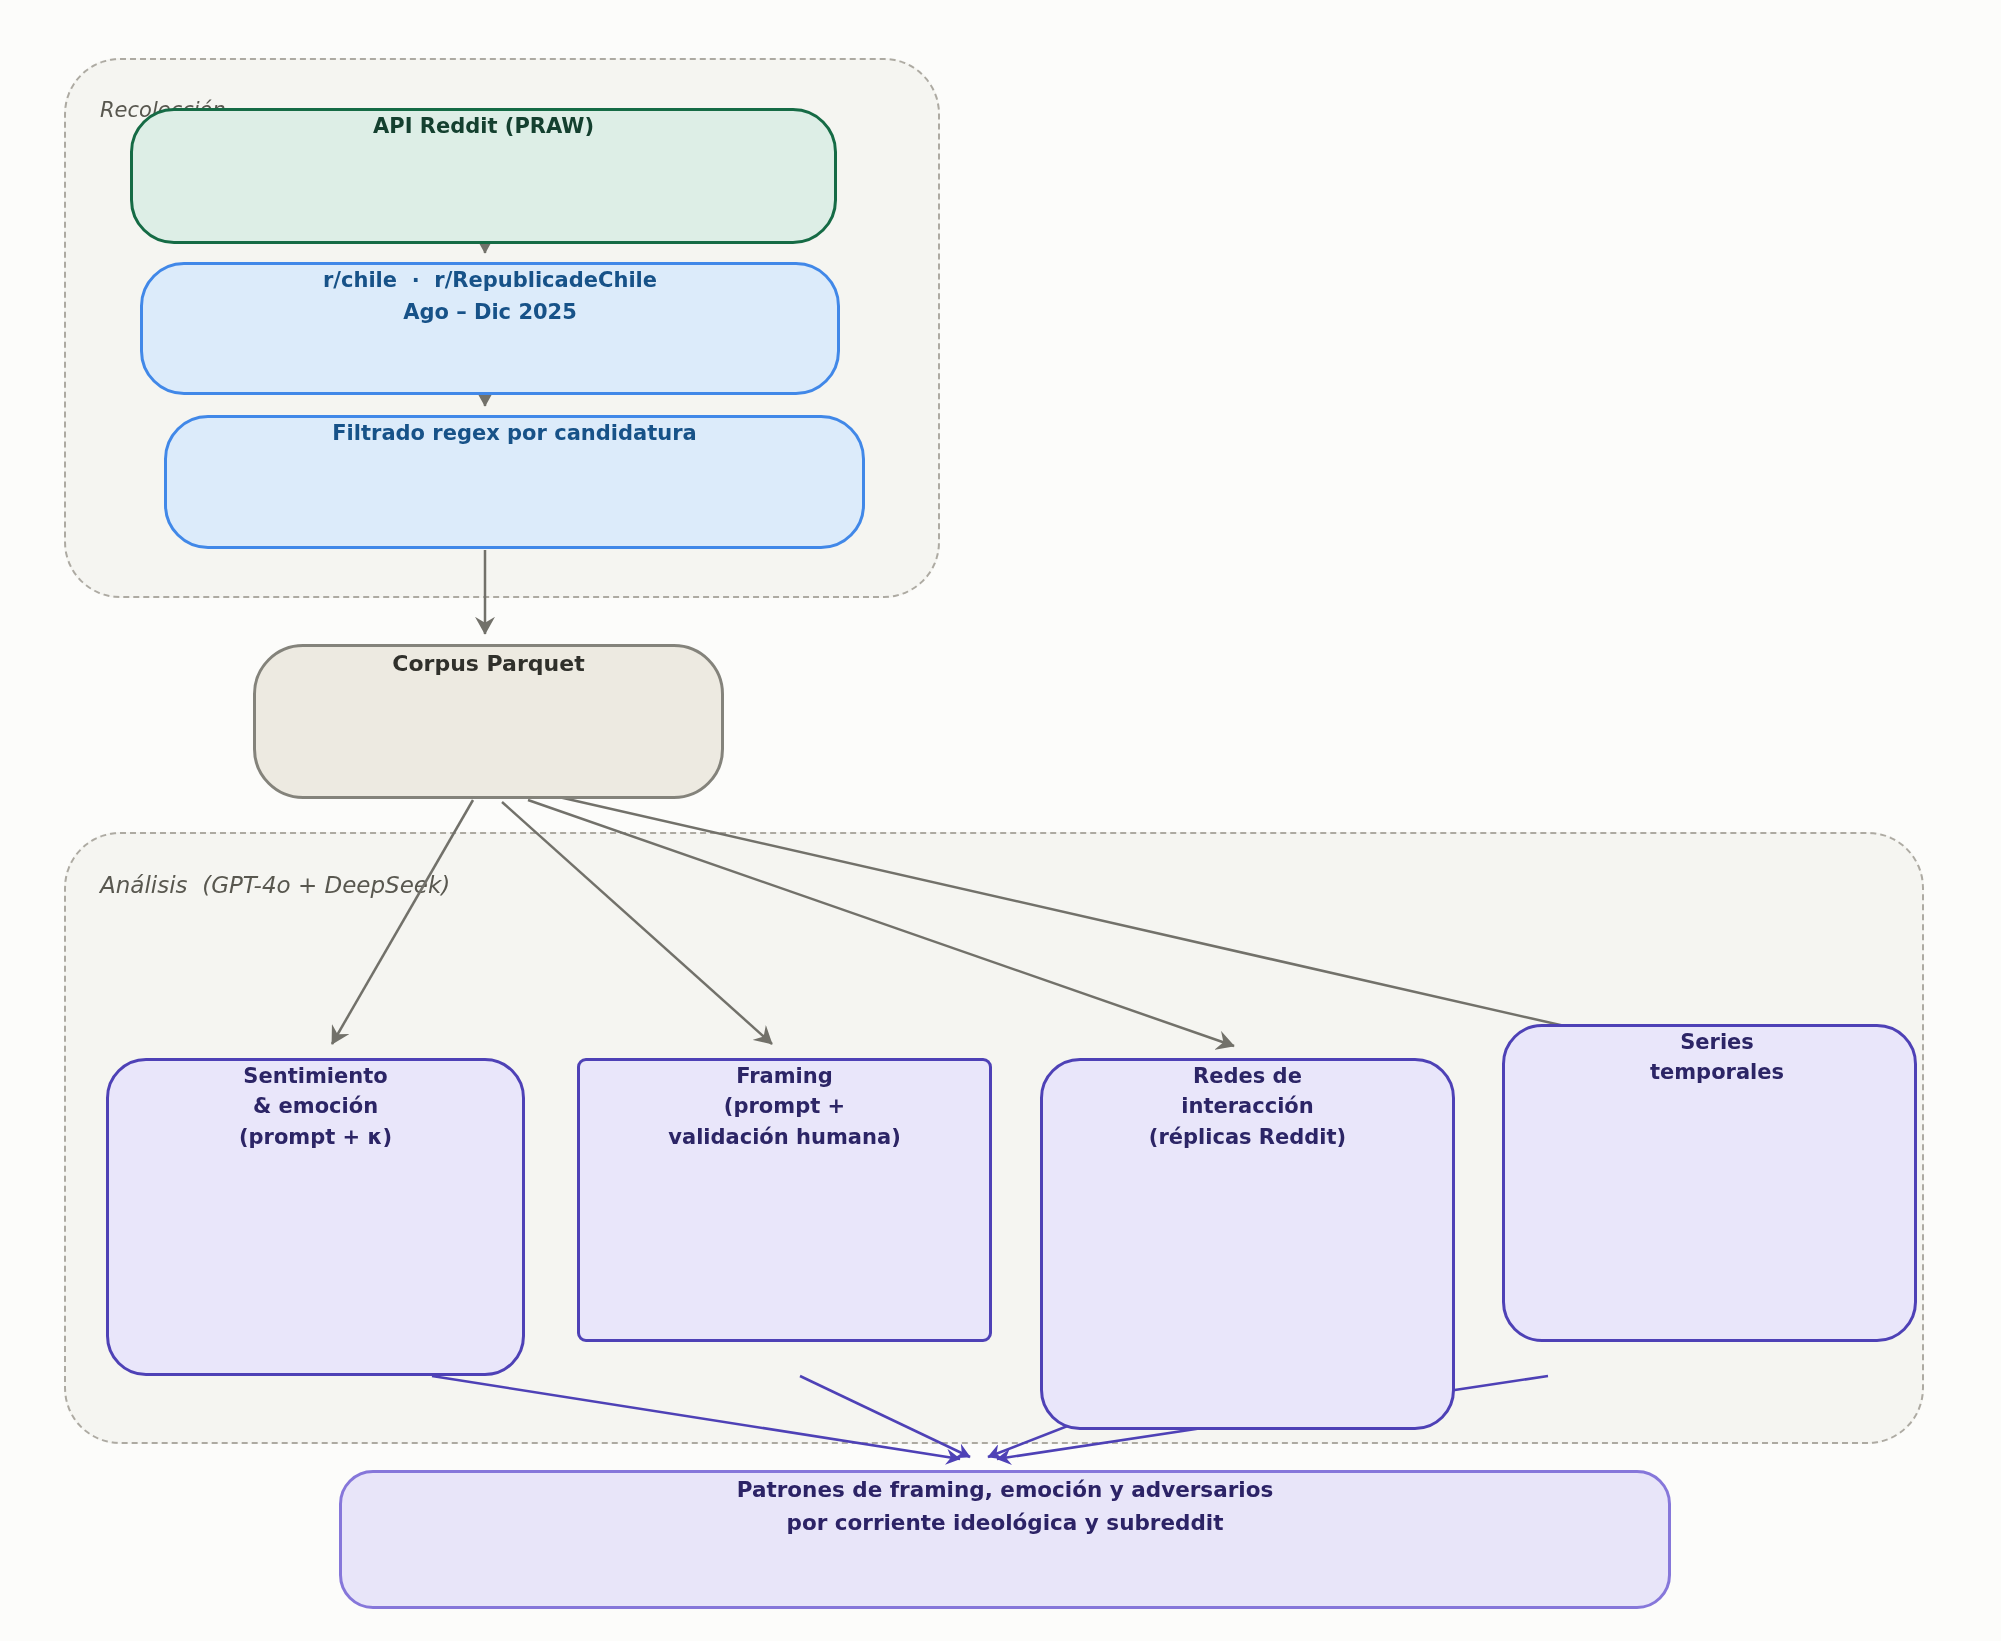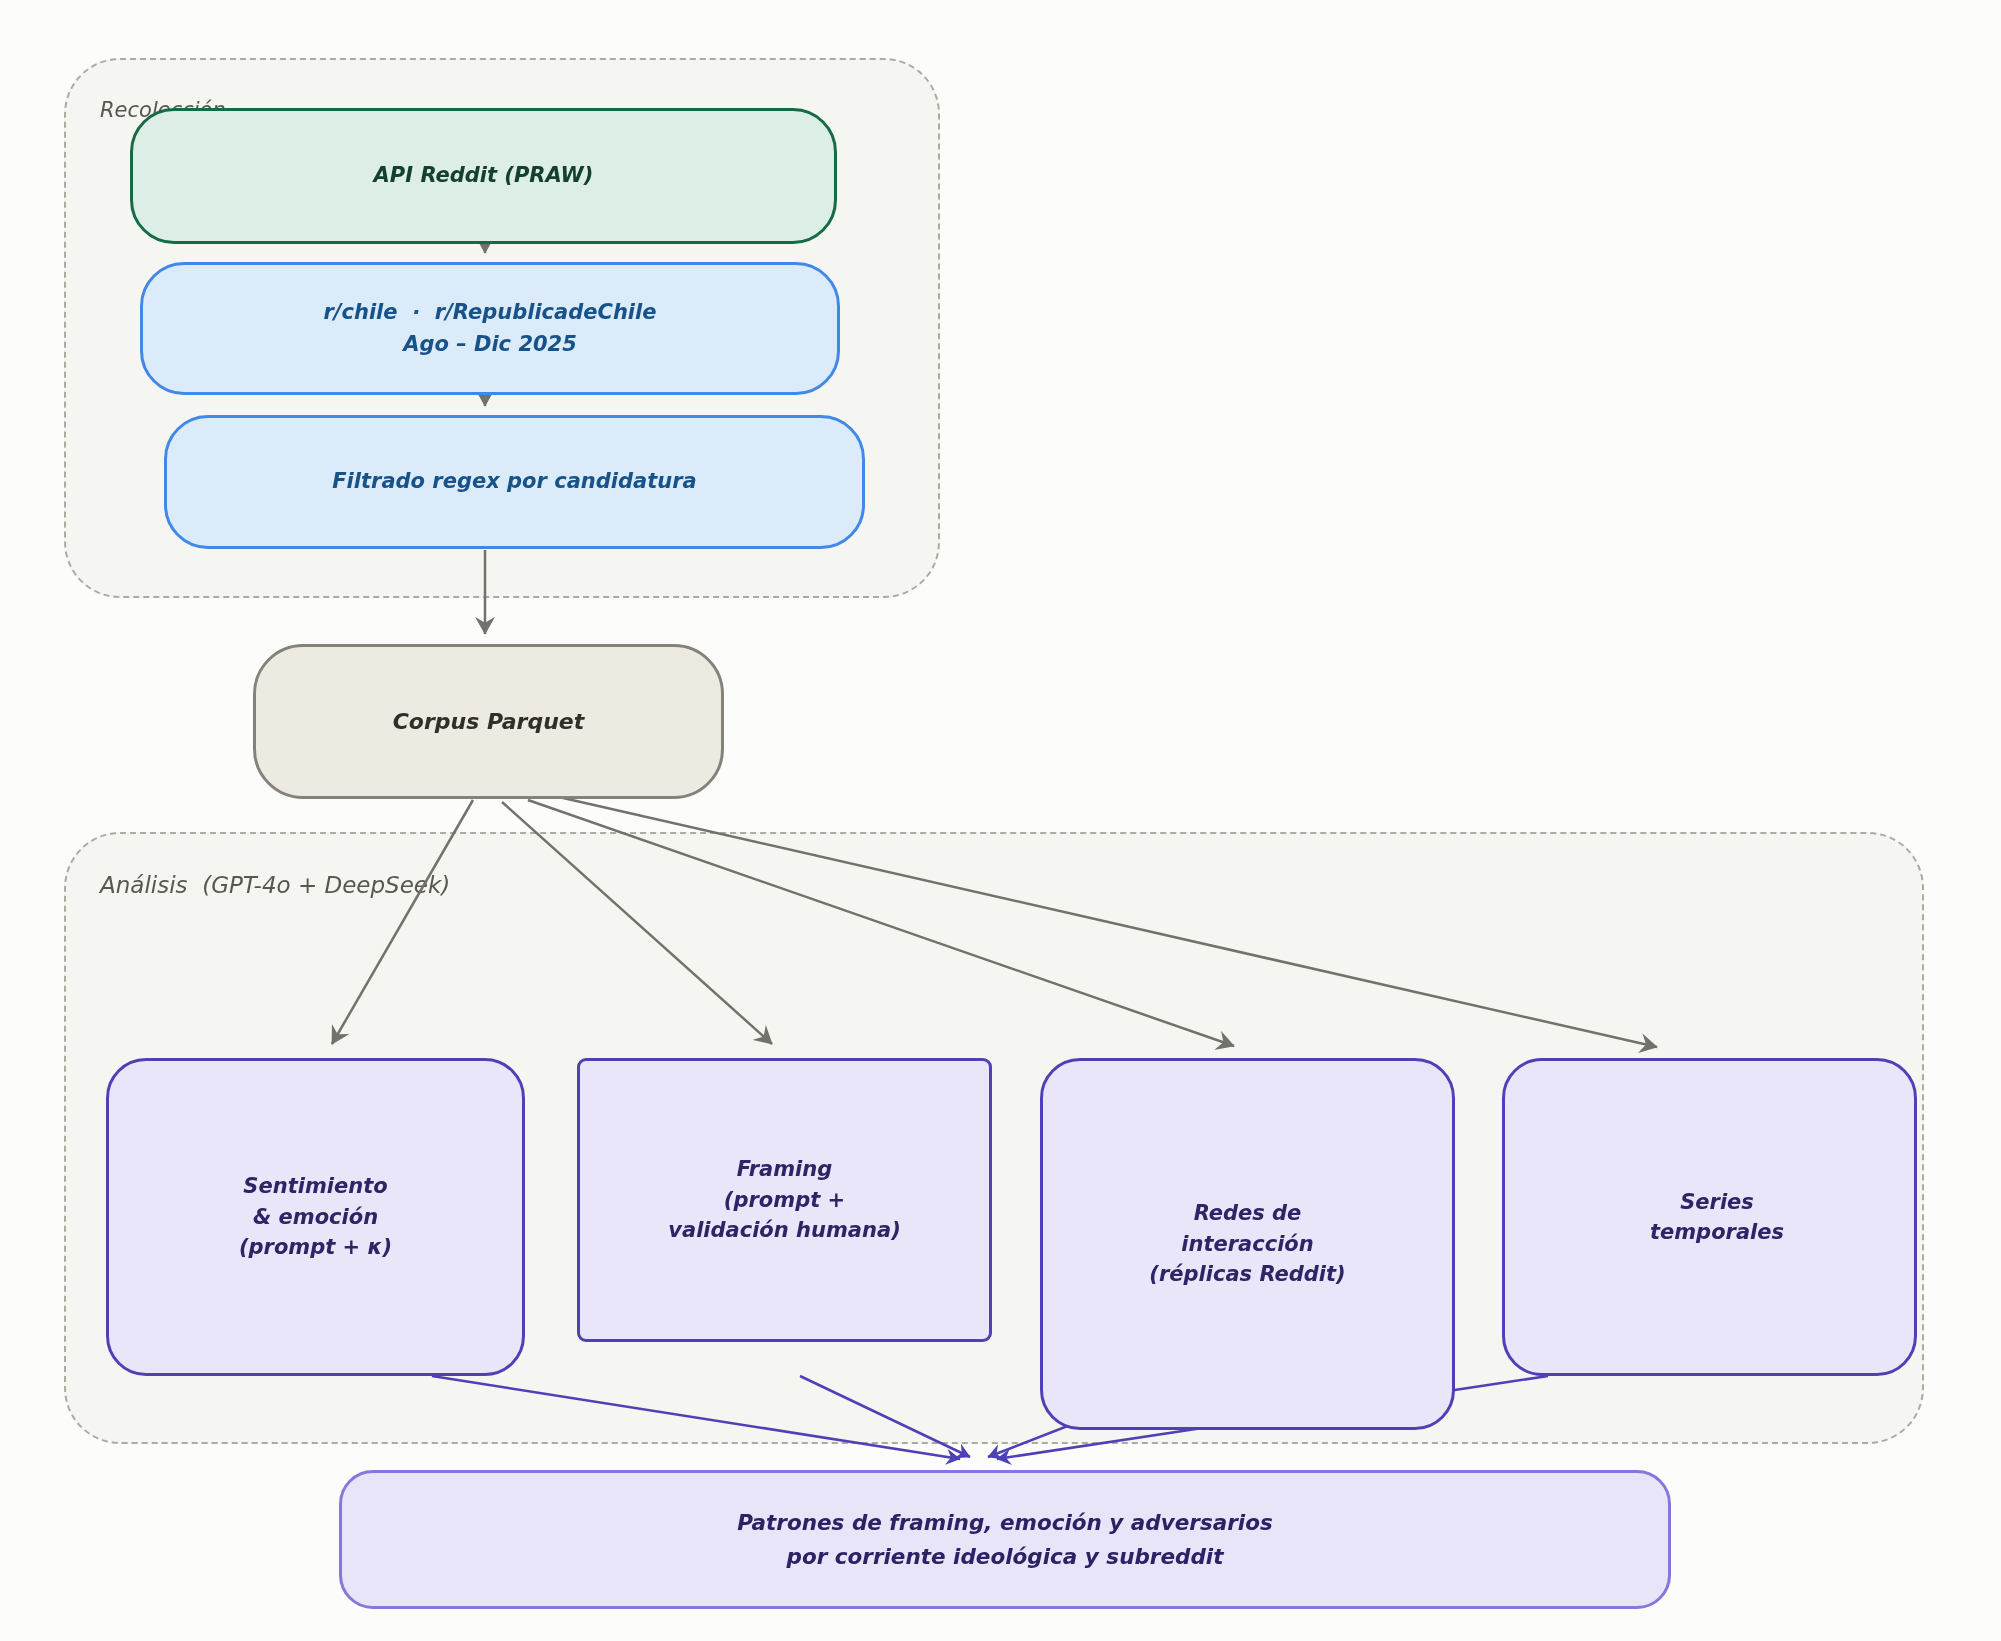--- a/index.html
+++ b/index.html
@@ -25,26 +25,25 @@
     position:absolute;
     font-style:italic;
     color:var(--label-color);
     z-index:2;
     white-space:pre;
   }
   .node {
     position:absolute;
     box-sizing:border-box;
     display:flex; flex-direction:column;
-    align-items:center; justify-content:center;
+    align-items:center; 
     text-align:center;
     font-weight:bold;
     z-index:10;
     line-height:1.5;
-    font-style:italic;
   }
   .node .line { white-space:pre; }
   .node-green {
     background:var(--green-fill);
     border:3px solid var(--green-border);
     color:var(--green-text);
     border-radius:44px;
     font-size:21px;
   }
   .node-blue {
@@ -86,21 +85,21 @@
   #stage1-label { left:100px; top:98px;  font-size:21px; }
   #stage2 { left:64px;  top:832px; width:1860px; height:612px; }
   #stage2-label { left:100px; top:872px; font-size:23px;text-align:center; }
   #node-api     { left:130px; top:108px; width:707px; height:136px; }
   #node-subs    { left:140px; top:262px; width:700px; height:133px; }
   #node-filter  { left:135px; top:415px; width:701px; height:134px;margin-left:29px; }
   #node-corpus  { left:253px; top:644px; width:471px; height:155px; }
   #node-sent    { left:106px;  top:1058px; width:419px; height:318px; }
   #node-framing { left:577px;  top:1058px; width:415px; height:284px;border-radius:9px; }
   #node-redes   { left:1040px; top:1058px; width:415px; height:372px; }
-  #node-series  { left:1502px; top:1058px; width:415px; height:318px;padding-left:15px; }
+  #node-series  { left:1502px; top:1024px; width:415px; height:318px;padding-left:15px; }
   #node-output  { left:339px; top:1470px; width:1332px; height:139px; }
 </style>
 </head>
 <body>
 
 <div class="canvas">
 
   <div class="stage" id="stage1"></div>
   <div class="stage-label" id="stage1-label">Recolección</div>
 

